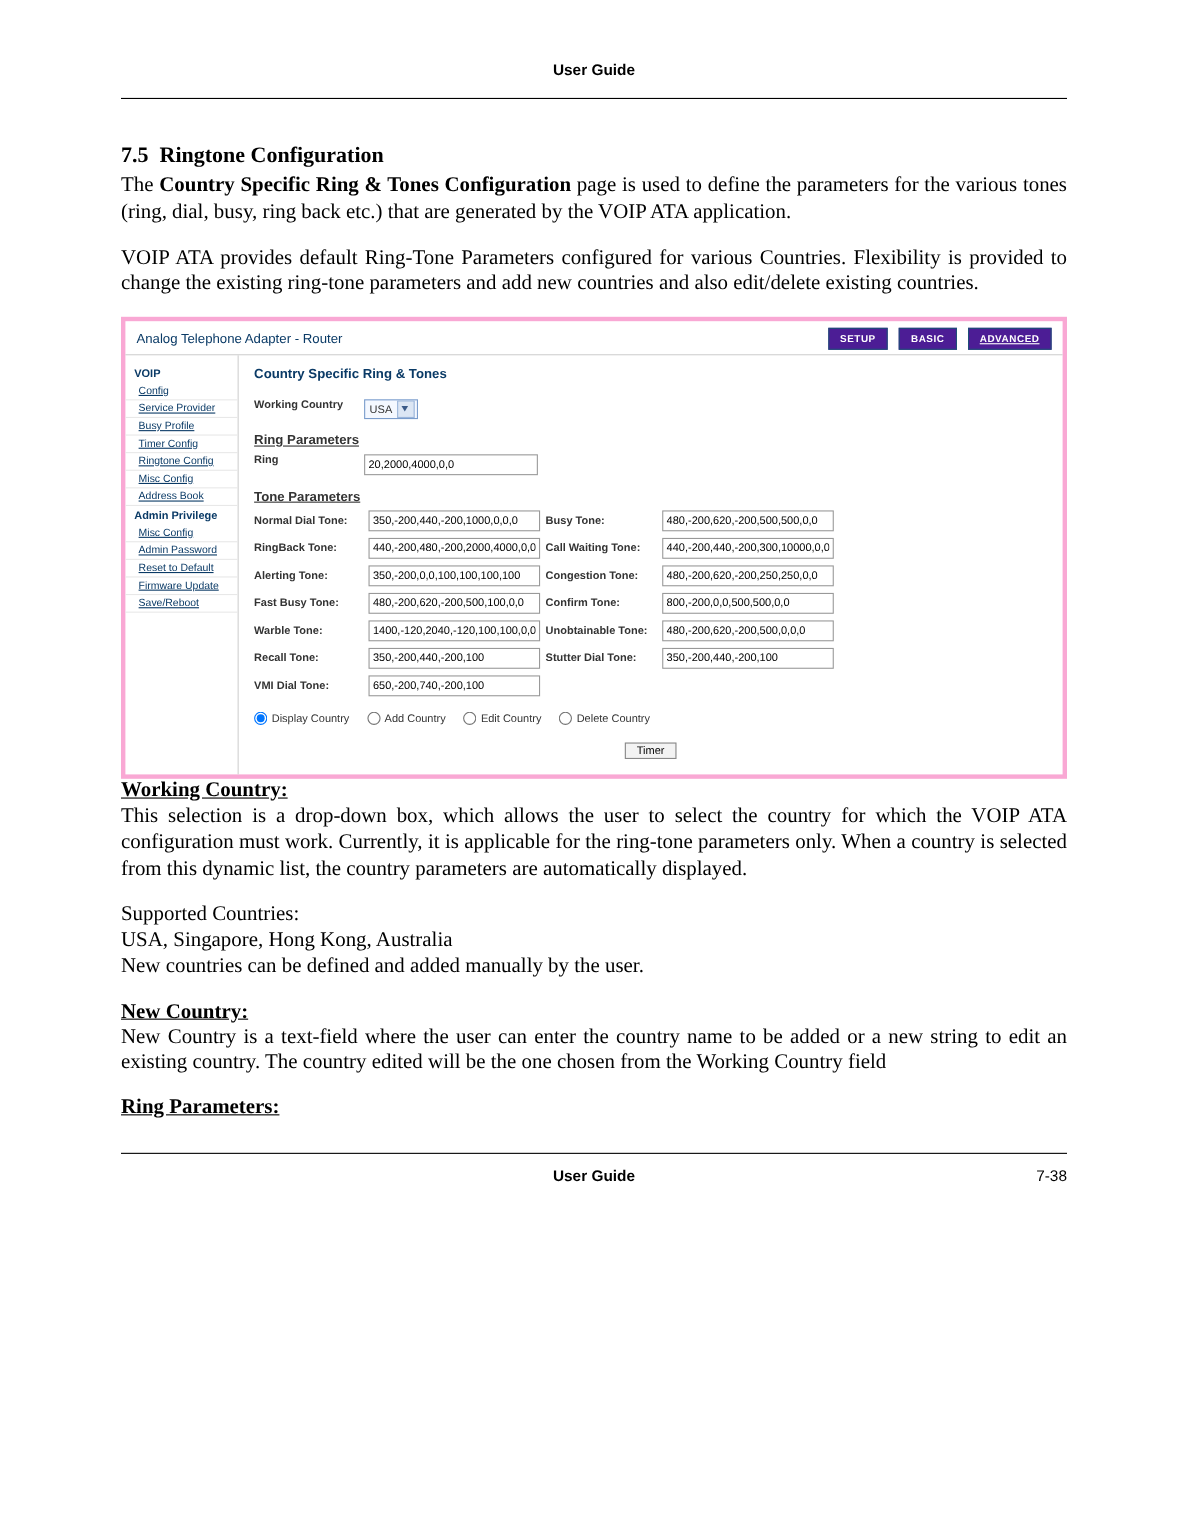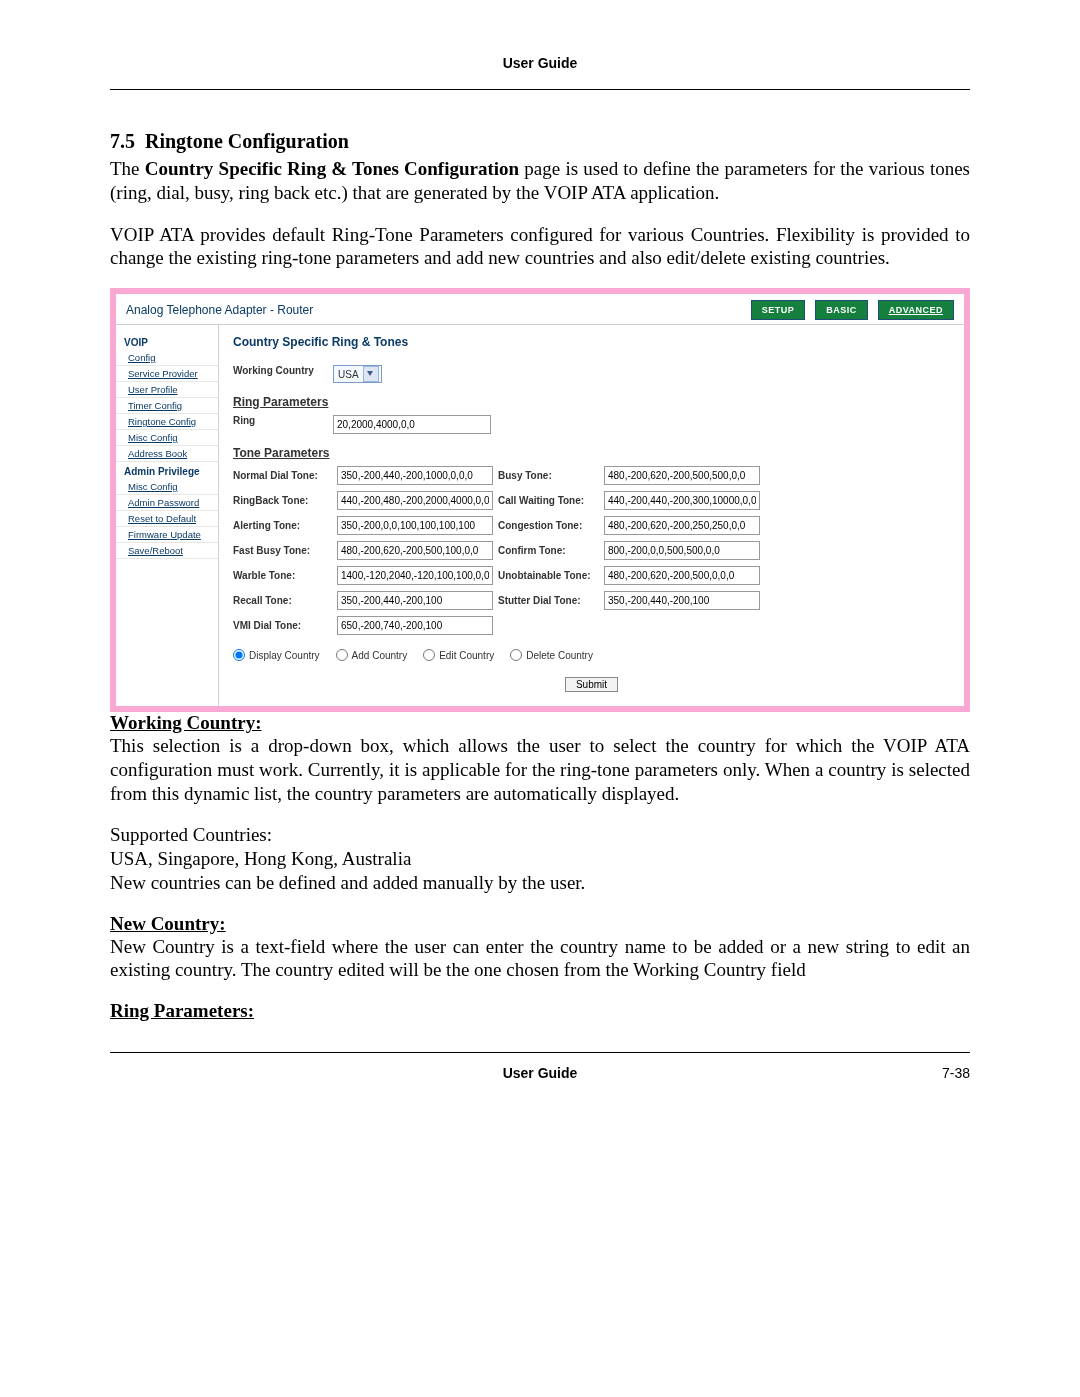--- a/index.html
+++ b/index.html
@@ -63,42 +63,42 @@
   }
   .footer .center {
     position: absolute;
     left: 50%;
     transform: translateX(-50%);
     font-weight: bold;
   }
 
   
   .shot {
-    border: 6px solid #f9a8d4;
+    border: 4px solid #f9a8d4;
     background: #fff;
     font-family: Verdana, Arial, sans-serif;
     font-size: 10px;
     color: #333;
     margin: 6px 0 0 0;
   }
   .shot-top {
     display: flex;
     align-items: center;
     justify-content: space-between;
     padding: 6px 10px 4px 10px;
     border-bottom: 1px solid #d0d0d0;
   }
   .shot-title {
     color: #0a3a66;
     font-size: 12px;
     font-family: Verdana, Arial, sans-serif;
   }
   .tabs { display: flex; gap: 10px; }
   .tab {
-    background: #15803d;
+    background: #4c1d95;
     color: #fff;
     font-weight: bold;
     font-size: 9px;
     letter-spacing: 0.5px;
     padding: 4px 10px;
     border: 1px solid #1e4e78;
     font-family: Verdana, Arial, sans-serif;
   }
   .tab.adv { text-decoration: underline; }
   .shot-body {
@@ -235,21 +235,21 @@
         <div class="tab">SETUP</div>
         <div class="tab">BASIC</div>
         <div class="tab adv">ADVANCED</div>
       </div>
     </div>
     <div class="shot-body">
       <div class="sidebar">
         <div class="head">VOIP</div>
         <a class="link">Config</a>
         <a class="link">Service Provider</a>
-        <a class="link">User Profile</a>
+        <a class="link">Busy Profile</a>
         <a class="link">Timer Config</a>
         <a class="link">Ringtone Config</a>
         <a class="link">Misc Config</a>
         <a class="link">Address Book</a>
         <div class="head">Admin Privilege</div>
         <a class="link">Misc Config</a>
         <a class="link">Admin Password</a>
         <a class="link">Reset to Default</a>
         <a class="link">Firmware Update</a>
         <a class="link">Save/Reboot</a>
@@ -324,21 +324,21 @@
               <input type="radio" name="act" style="">
               <span>Edit Country</span>
             </label>
           <label>
               <input type="radio" name="act" style="">
               <span>Delete Country</span>
             </label>
         </div>
 
         <div class="submit-row">
-          <button class="btn">Submit</button>
+          <button class="btn">Timer</button>
         </div>
       </div>
     </div>
   </div>
 
 
   <div class="underline">Working Country:</div>
   <p class="body-text">This selection is a drop-down box, which allows the user to select the country for which the VOIP ATA configuration must work. Currently, it is applicable for the ring-tone parameters only. When a country is selected from this dynamic list, the country parameters are automatically displayed.</p>
   <p class="body-text" style="margin:0">Supported Countries:</p>
   <p class="body-text" style="margin:0">USA, Singapore, Hong Kong, Australia</p>

